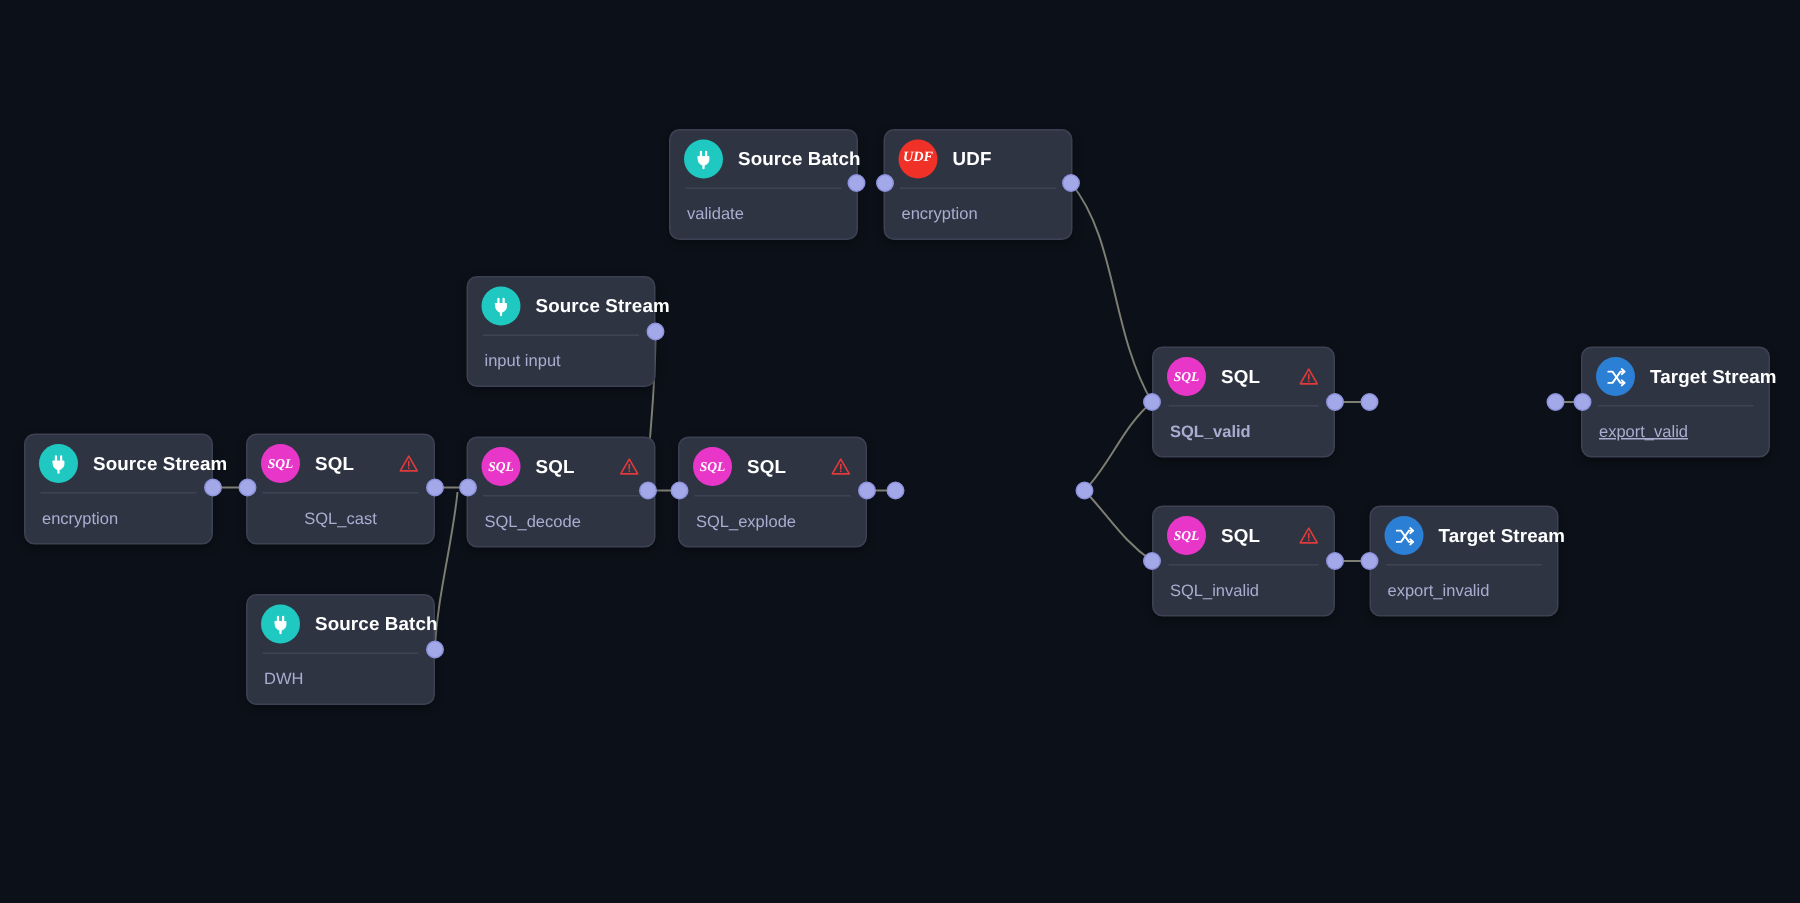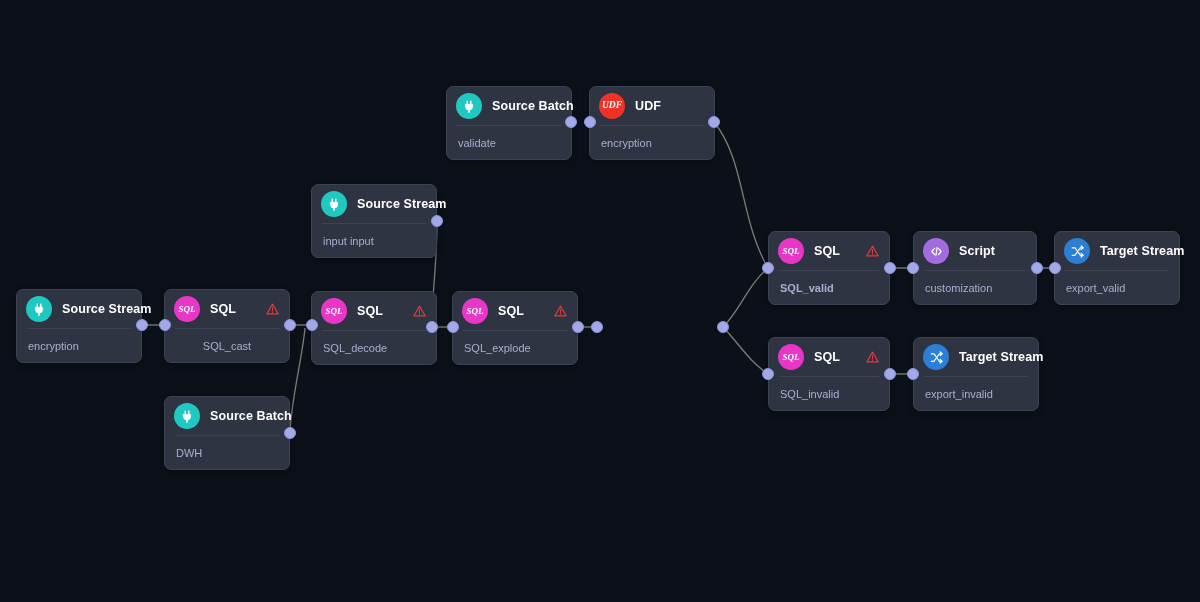--- a/index.html
+++ b/index.html
@@ -232,48 +232,34 @@
         </div>
         <span class="node-title" style="color: rgb(255, 255, 255);">SQL</span>
         <svg class="warn-icon" viewBox="0 0 24 24">
           <path d="M12 3 L22.5 21 L1.5 21 Z" fill="none" stroke="#e03a3a" stroke-width="2" stroke-linejoin="round"></path>
           <path d="M12 9.5 L12 15 M12 17.6 L12 18.2" stroke="#e03a3a" stroke-width="2" stroke-linecap="round"></path>
         </svg>
       </div>
       <div class="node-divider"></div>
       <div class="node-sub" style="color: rgb(169, 174, 208); font-weight: bold;">SQL_valid</div>
     </div>
-    <div class="node" style="left: 913px; top: 231px; width: 124px; height: 74px; background: rgb(47, 52, 67); border-color: rgb(60, 66, 83);">
-      <div class="node-header">
-        <div class="node-icon" style="background: rgb(164, 106, 224);">
-          <svg viewBox="0 0 24 24" width="15" height="15">
-            <path d="M9 7 L4.5 12 L9 17" fill="none" stroke="#ffffff" stroke-width="2.1" stroke-linecap="round" stroke-linejoin="round"></path>
-            <path d="M15 7 L19.5 12 L15 17" fill="none" stroke="#ffffff" stroke-width="2.1" stroke-linecap="round" stroke-linejoin="round"></path>
-            <path d="M13 5.5 L11 18.5" fill="none" stroke="#ffffff" stroke-width="1.8" stroke-linecap="round" stroke-linejoin="round"></path>
-          </svg>
-        </div>
-        <span class="node-title" style="color: rgb(255, 255, 255);">Script</span>
-      </div>
-      <div class="node-divider"></div>
-      <div class="node-sub" style="color: rgb(169, 174, 208);">customization</div>
-    </div>
     <div class="node" style="left: 1054px; top: 231px; width: 126px; height: 74px; background: rgb(47, 52, 67); border-color: rgb(60, 66, 83);">
       <div class="node-header">
         <div class="node-icon" style="background: rgb(43, 127, 212);">
           <svg viewBox="0 0 24 24" width="15" height="15">
             <path d="M3.5 6 L8 6 L16.5 18 L20.5 18" fill="none" stroke="#ffffff" stroke-width="2" stroke-linecap="round" stroke-linejoin="round"></path>
             <path d="M3.5 18 L8 18 L16.5 6 L20.5 6" fill="none" stroke="#ffffff" stroke-width="2" stroke-linecap="round" stroke-linejoin="round"></path>
             <path d="M17.8 3.2 L21 6 L17.8 8.8" fill="none" stroke="#ffffff" stroke-width="1.9" stroke-linecap="round" stroke-linejoin="round"></path>
             <path d="M17.8 15.2 L21 18 L17.8 20.8" fill="none" stroke="#ffffff" stroke-width="1.9" stroke-linecap="round" stroke-linejoin="round"></path>
           </svg>
         </div>
         <span class="node-title" style="color: rgb(255, 255, 255);">Target Stream</span>
       </div>
       <div class="node-divider"></div>
-      <div class="node-sub" style="color: rgb(169, 174, 208);">export_valid</div>
+      <div class="node-sub" style="color: rgb(169, 174, 208); text-decoration: underline;">export_valid</div>
     </div>
     <div class="node" style="left: 768px; top: 337px; width: 122px; height: 74px; background: rgb(47, 52, 67); border-color: rgb(60, 66, 83);">
       <div class="node-header">
         <div class="node-icon" style="background: rgb(232, 55, 200);">
           <span class="icon-text sql">SQL</span>
         </div>
         <span class="node-title" style="color: rgb(255, 255, 255);">SQL</span>
         <svg class="warn-icon" viewBox="0 0 24 24">
           <path d="M12 3 L22.5 21 L1.5 21 Z" fill="none" stroke="#e03a3a" stroke-width="2" stroke-linejoin="round"></path>
           <path d="M12 9.5 L12 15 M12 17.6 L12 18.2" stroke="#e03a3a" stroke-width="2" stroke-linecap="round"></path>

